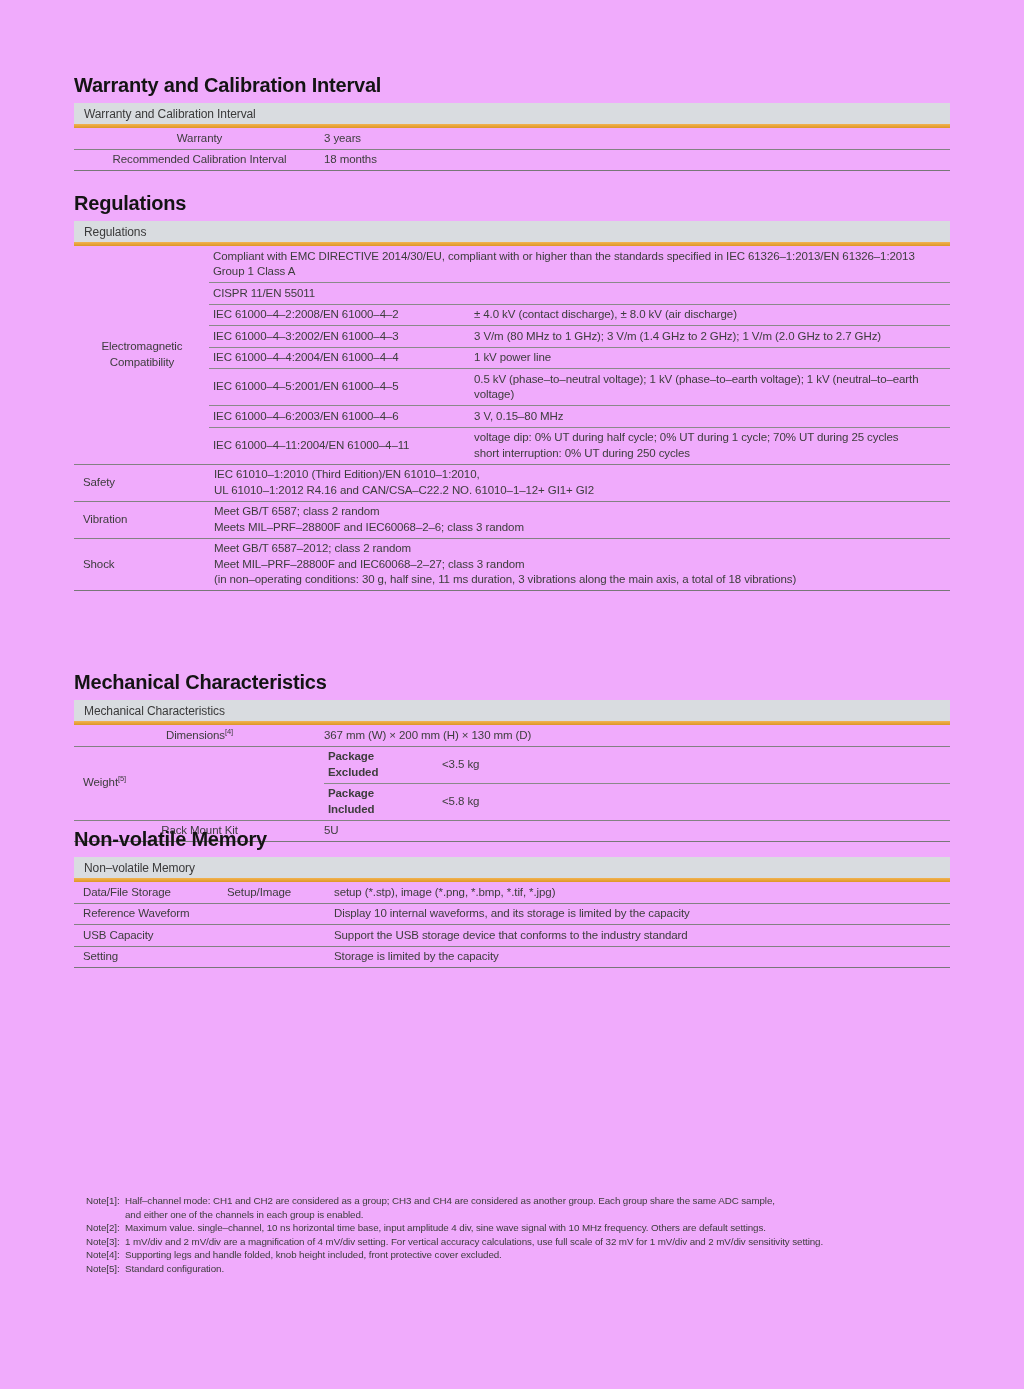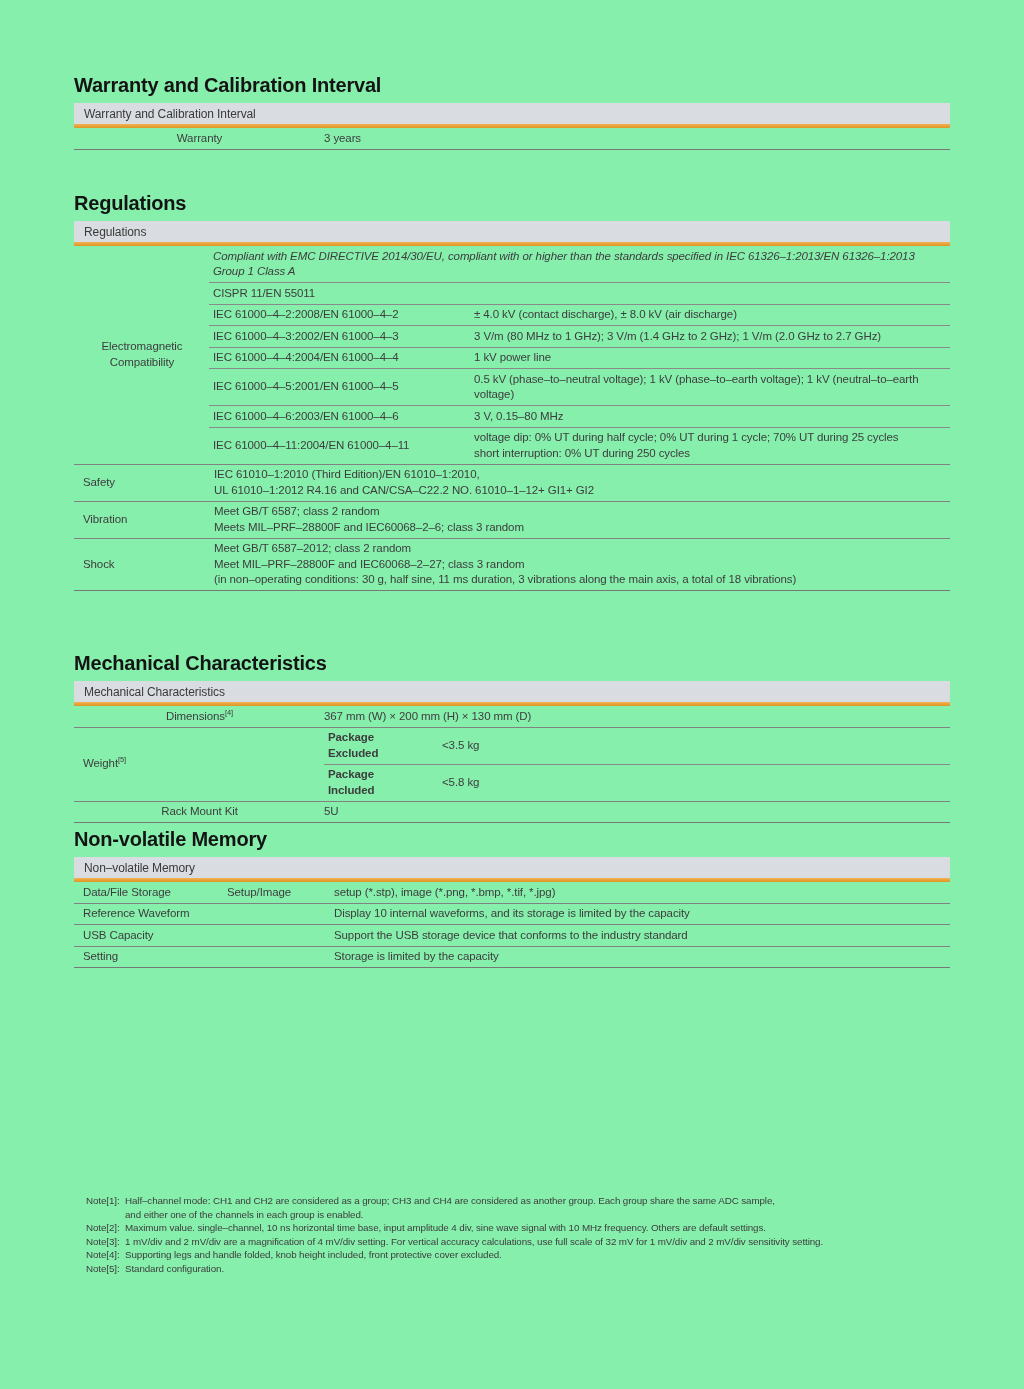--- a/index.html
+++ b/index.html
@@ -1,28 +1,28 @@
 <!DOCTYPE html>
 <html><head>
 <meta charset="utf-8">
 <style>
   html,body{margin:0;padding:0;background:#ffffff;}
   .page{
     position:relative;
     width:1024px;
     height:1389px;
-    background:#86efac;
+    background:#f0abfc;
     font-family:"Liberation Sans", sans-serif;
     color:#3d3d3d;
     overflow:hidden;
   }
   .section{position:absolute;left:74px;width:876px;}
   .sec-warranty{top:73px;}
   .sec-regulations{top:191px;}
-  .sec-mechanical{top:651px;}
+  .sec-mechanical{top:670px;}
   .sec-nonvolatile{top:827px;}
   .sec-notes{top:1194px;left:74px;width:900px;}
 
   .section-title{
     margin:0 0 6px 0;
     font-size:20px;
     font-weight:bold;
     color:#141414;
     letter-spacing:-0.2px;
     line-height:24px;
@@ -95,36 +95,40 @@
   <div class="section sec-warranty">
     <h2 class="section-title">Warranty and Calibration Interval</h2>
     <div class="spec-table">
       <div class="table-head">Warranty and Calibration Interval</div>
       <div class="accent-bar"></div>
       <div class="tbody">
         <div class="row">
           <div class="cell label-cell w250">Warranty</div>
           <div class="cell flex1">3 years</div>
         </div>
+        <div class="row">
+          <div class="cell label-cell w250">Recommended Calibration Interval</div>
+          <div class="cell flex1">18 months</div>
+        </div>
       </div>
     </div>
   </div>
 
   <div class="section sec-regulations">
     <h2 class="section-title">Regulations</h2>
     <div class="spec-table">
       <div class="table-head">Regulations</div>
       <div class="accent-bar"></div>
       <div class="tbody">
 
         <div class="row">
           <div class="cell label-cell w135 vcenter">Electromagnetic Compatibility</div>
           <div class="subrows">
             <div class="subrow">
-              <div class="cell std-cell flex1" style="width:auto;font-style:italic;">Compliant with EMC DIRECTIVE 2014/30/EU, compliant with or higher than the standards specified in IEC 61326–1:2013/EN 61326–1:2013 Group 1 Class A</div>
+              <div class="cell std-cell flex1" style="width:auto;">Compliant with EMC DIRECTIVE 2014/30/EU, compliant with or higher than the standards specified in IEC 61326–1:2013/EN 61326–1:2013 Group 1 Class A</div>
             </div>
             <div class="subrow">
               <div class="cell std-cell flex1" style="width:auto;">CISPR 11/EN 55011</div>
             </div>
             <div class="subrow">
               <div class="cell std-cell vcenter">IEC 61000–4–2:2008/EN 61000–4–2</div>
               <div class="cell val-cell flex1 vcenter">± 4.0 kV (contact discharge), ± 8.0 kV (air discharge)</div>
             </div>
             <div class="subrow">
               <div class="cell std-cell vcenter">IEC 61000–4–3:2002/EN 61000–4–3</div>

